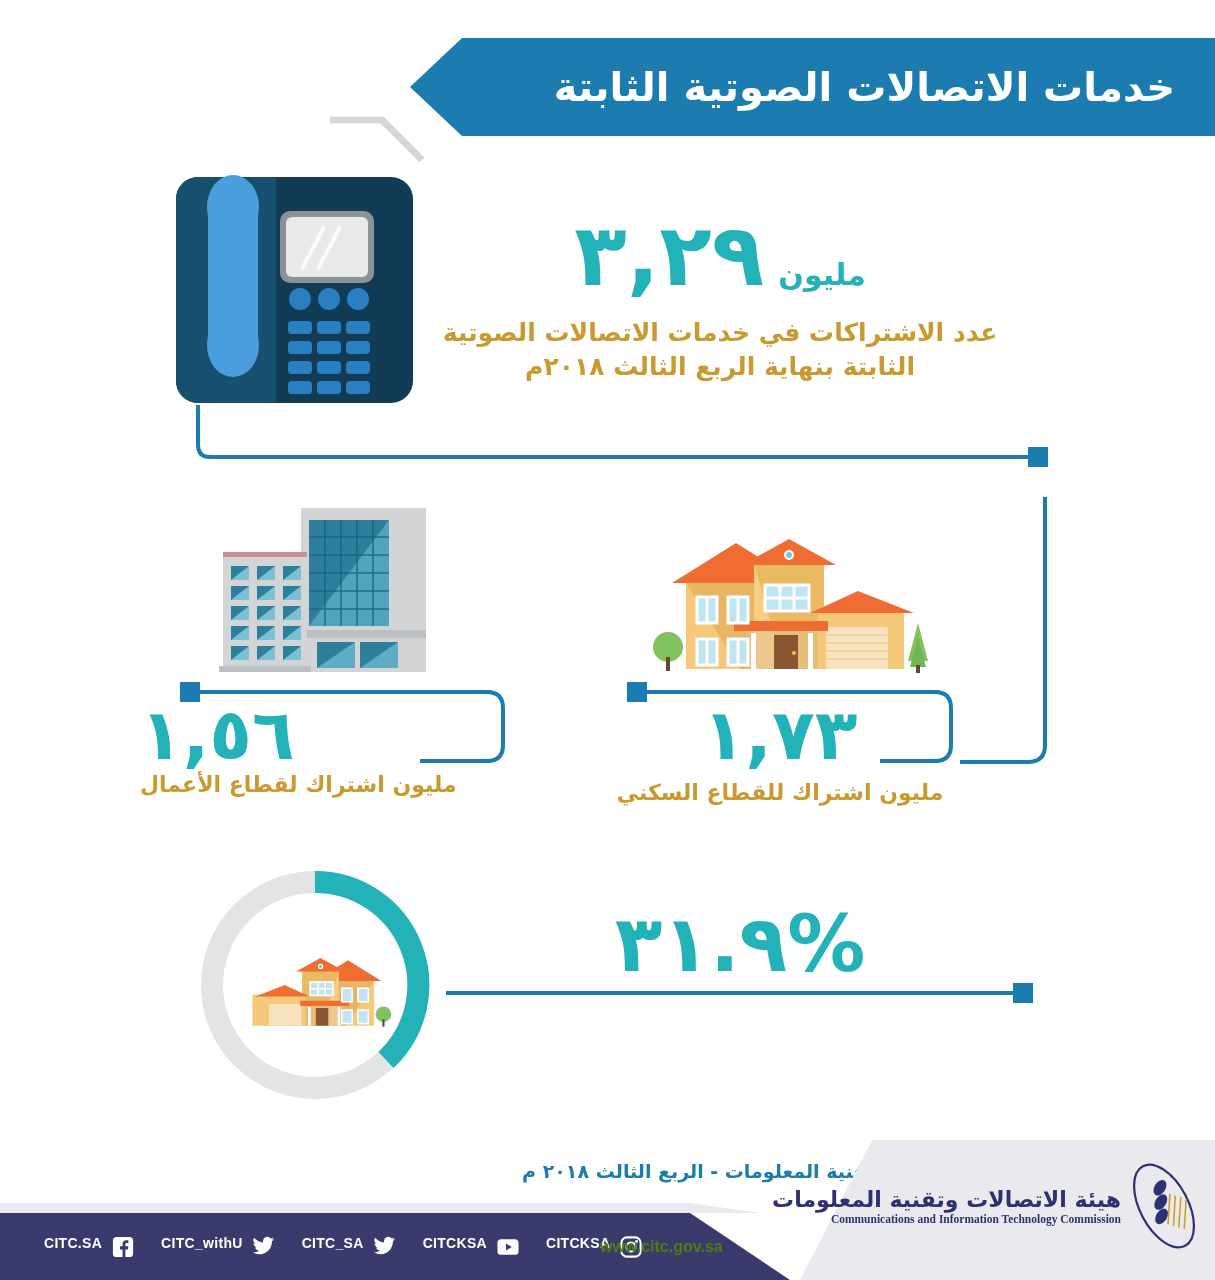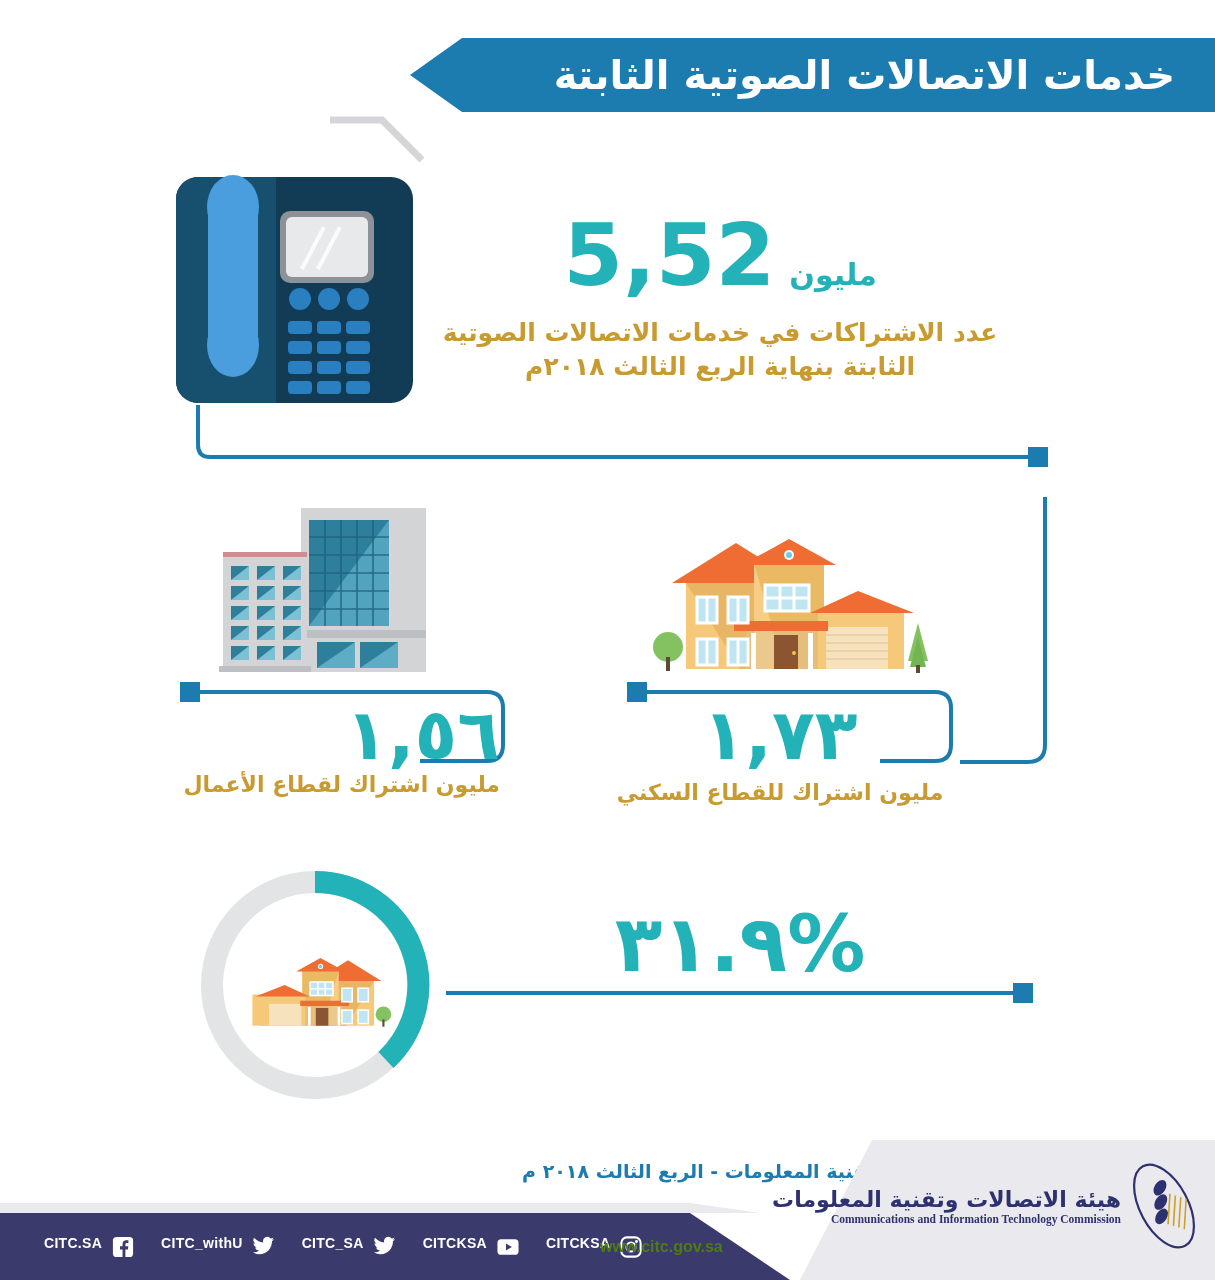--- a/index.html
+++ b/index.html
@@ -7,21 +7,21 @@
   html,body { background:#ffffff; }
   body {
     width:1215px; height:1280px;
     font-family:"DejaVu Sans","Liberation Sans",sans-serif;
     position:relative; overflow:hidden;
     background:#ffffff;
   }
   .stage { position:absolute; inset:0; }
 
   
-  .header-band { position:absolute; left:410px; top:38px; width:805px; height:74px; }
+  .header-band { position:absolute; left:410px; top:38px; width:805px; height:98px; }
   .header-chevron {
     position:absolute; inset:0;
     background:#1c7cb0;
     clip-path: polygon(52px 0, 100% 0, 100% 100%, 52px 100%, 0 50%);
   }
   .header-title {
     position:absolute; inset:0;
     display:flex; align-items:center; justify-content:flex-start;
     padding-right:40px;
     color:#ffffff;
@@ -64,21 +64,21 @@
   }
 
   
   #main-stat { position:absolute; right:215px; top:212px; width:560px; text-align:center; }
   #main-stat .row { display:flex; align-items:baseline; justify-content:center; gap:14px; direction:rtl; }
   #main-stat .stat-number { font-size:86px; }
   #main-stat .stat-unit { font-size:30px; }
   #main-stat .stat-caption { font-size:25px; margin-top:18px; }
 
   
-  #business-stat { position:absolute; left:150px; top:700px; width:350px; text-align:right; }
+  #business-stat { position:absolute; left:140px; top:700px; width:350px; text-align:left; }
   #business-stat .stat-number { font-size:70px; }
   #business-stat .stat-caption { font-size:22px; margin-top:0; }
 
   
   #residential-stat { position:absolute; left:605px; top:700px; width:350px; text-align:center; }
   #residential-stat .stat-number { font-size:70px; }
   #residential-stat .stat-caption { font-size:22px; margin-top:8px; }
 
   
   #penetration-stat { position:absolute; left:455px; top:905px; width:570px; text-align:center; }
@@ -196,21 +196,21 @@
         <rect x="116" y="216" width="24" height="13" rx="4"></rect>
         <rect x="145" y="216" width="24" height="13" rx="4"></rect>
         <rect x="174" y="216" width="24" height="13" rx="4"></rect>
       </g>
     </svg>
   </div>
 
   <div id="main-stat">
     <div class="row">
       <span class="stat-unit">مليون</span>
-      <span class="stat-number">5,52</span>
+      <span class="stat-number">٣,٢٩</span>
     </div>
     <div class="stat-caption">عدد الاشتراكات في خدمات الاتصالات الصوتية الثابتة بنهاية الربع الثالث ٢٠١٨م</div>
   </div>
 
   <div class="illus" style="left:205px; top:500px; width:225px; height:180px;">
     <svg viewBox="0 0 225 180" width="225" height="180">
       <rect x="96" y="8" width="125" height="164" fill="#d2d4d6"></rect>
       <rect x="104" y="20" width="80" height="106" fill="#2e7f9c"></rect>
       <path d="M104 126 L184 20 L184 126 Z" fill="#5fb0c9" opacity=".75"></path>
       <g stroke="#1d5f78" stroke-width="1.6" opacity=".8">

